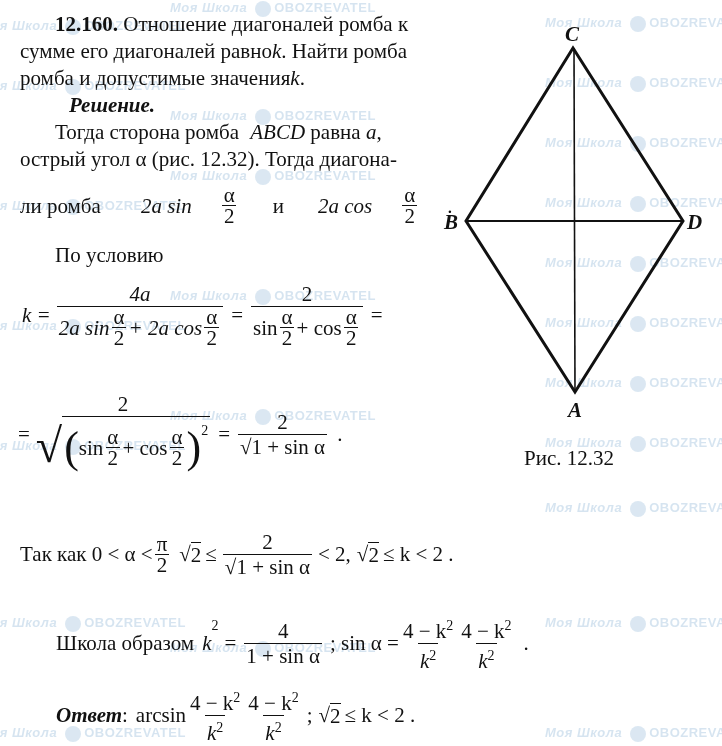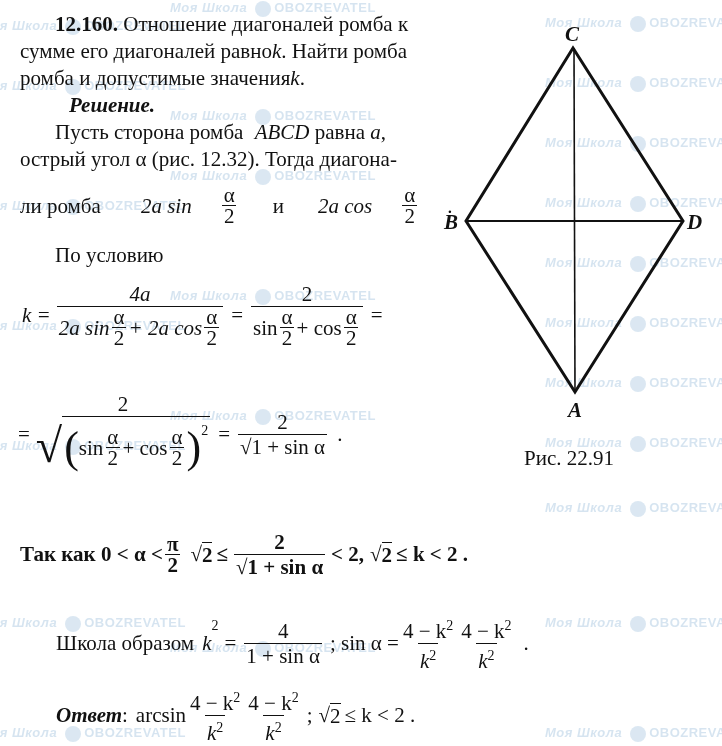--- a/index.html
+++ b/index.html
@@ -62,21 +62,21 @@
 </div>
 <div class="abs txt" style="left:20px;top:39px;">
   <span>сумме его диагоналей равно</span><span class="i">k</span><span>. Найти ромба</span>
 </div>
 <div class="abs txt" style="left:20px;top:66px;">
   <span>ромба и допустимые значения</span><span class="i">k</span><span>.</span>
 </div>
 
 <div class="abs txt i b" style="left:69px;top:93px;">Решение.</div>
 <div class="abs txt" style="left:55px;top:120px;">
-  <span>Пусть сторона ромба</span>
+  <span>Тогда сторона ромба</span>
   <span class="i" style="margin-left:6px;">ABCD</span>
   <span>равна</span>
   <span class="i">a</span><span>,</span>
 </div>
 <div class="abs txt" style="left:20px;top:147px;font-family:Liberation Serif, serif;">острый угол α (рис. 12.32). Тогда диагона-</div>
 <div class="abs txt m" style="left:20px;top:185px;gap:28px;">
   <span>ли ромба</span>
   <span style="margin-left:12px;" class="i">2a sin</span>
   <span class="frac sfrac">
       <span class="num">α</span>
@@ -165,23 +165,23 @@
   <g stroke="#111" fill="none">
     <polygon points="573,48 683,221 575,392 466,221" stroke-width="3"></polygon>
     <line x1="466" y1="221" x2="683" y2="221" stroke-width="2"></line>
     <line x1="574" y1="48" x2="575" y2="392" stroke-width="1.6"></line>
   </g>
 </svg>
 <div class="abs txt i b" style="left:565px;top:22px;">C</div>
 <div class="abs txt i b" style="left:444px;top:210px;">B</div>
 <div class="abs txt i b" style="left:687px;top:210px;">D</div>
 <div class="abs txt i b" style="left:568px;top:398px;">A</div>
-<div class="abs txt" style="left:524px;top:446px;">Рис. 22.91</div>
-
-<div class="abs m" style="left:20px;top:530px;font-weight:bold;">
+<div class="abs txt" style="left:524px;top:446px;">Рис. 12.32</div>
+
+<div class="abs m" style="left:20px;top:530px;">
   <span>Так как 0 &lt; α &lt;</span>
   <span class="frac sfrac">
       <span class="num">π</span>
       <span class="den">2</span>
     </span>
   <span style="margin-left:8px;">√</span>
     <span style="border-top:1.6px solid #111;">2</span>
   <span style="margin:0 4px;">≤</span>
   <span class="frac">
     <span class="num">2</span>

